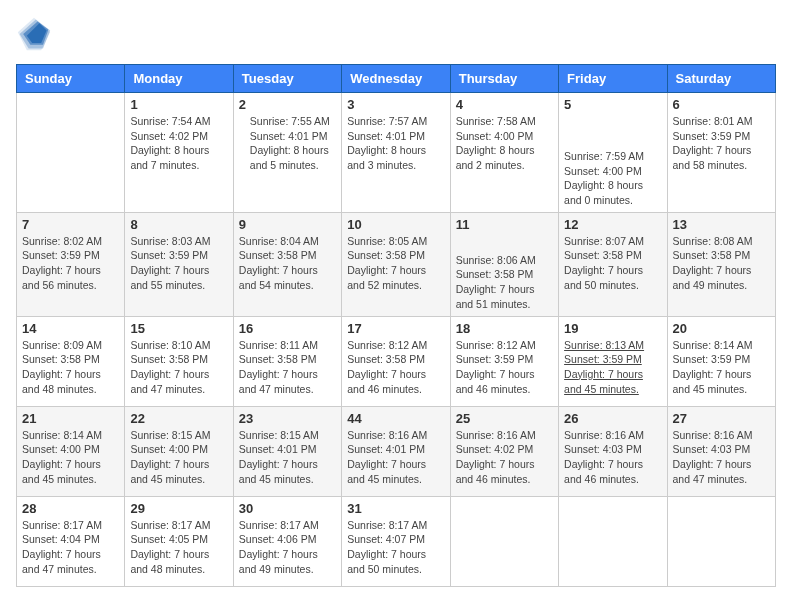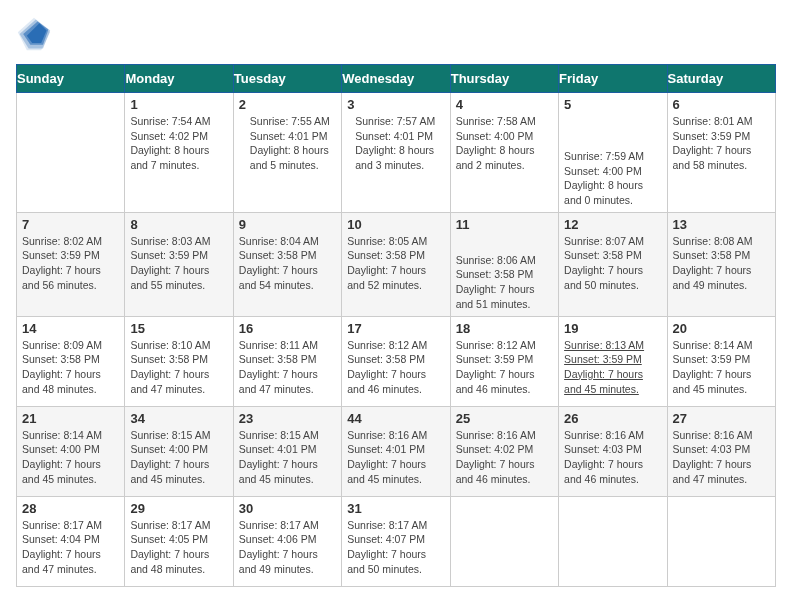--- a/index.html
+++ b/index.html
@@ -43,25 +43,25 @@
     .location {
       font-size: 15px;
       color: #555;
     }
     table {
       width: 100%;
       border-collapse: collapse;
       table-layout: fixed;
     }
     thead tr th {
-      background: #0f766e;
+      background: #3b82f6;
       color: #fff;
       font-size: 13px;
       font-weight: bold;
-      padding: 6px 0;
+      padding: 6px 8px;
       text-align: left;
       border: 1px solid #1a5da0;
     }
     tbody tr td {
       border: 1px solid #ccc;
       vertical-align: top;
       padding: 4px 5px;
       font-size: 11px;
       color: #333;
       height: 90px;
@@ -128,21 +128,21 @@
         </td>
         <td>
           <span class="day-number">2</span>
           <div class="day-info" style="white-space: pre-line; margin-left: 11px;">Sunrise: 7:55 AM
 Sunset: 4:01 PM
 Daylight: 8 hours
 and 5 minutes.</div>
         </td>
         <td>
           <span class="day-number">3</span>
-          <div class="day-info" style="white-space: pre-line; margin-left: 8px;">Sunrise: 7:57 AM
+          <div class="day-info" style="white-space: pre-line;">Sunrise: 7:57 AM
 Sunset: 4:01 PM
 Daylight: 8 hours
 and 3 minutes.</div>
         </td>
         <td>
           <span class="day-number">4</span>
           <div class="day-info" style="white-space: pre-line;">Sunrise: 7:58 AM
 Sunset: 4:00 PM
 Daylight: 8 hours
 and 2 minutes.</div>
@@ -266,21 +266,21 @@
       </tr>
       <tr>
         <td>
           <span class="day-number">21</span>
           <div class="day-info" style="white-space: pre-line;">Sunrise: 8:14 AM
 Sunset: 4:00 PM
 Daylight: 7 hours
 and 45 minutes.</div>
         </td>
         <td>
-          <span class="day-number">34</span>
+          <span class="day-number">22</span>
           <div class="day-info" style="white-space: pre-line;">Sunrise: 8:15 AM
 Sunset: 4:00 PM
 Daylight: 7 hours
 and 45 minutes.</div>
         </td>
         <td>
           <span class="day-number">23</span>
           <div class="day-info" style="white-space: pre-line;">Sunrise: 8:15 AM
 Sunset: 4:01 PM
 Daylight: 7 hours

